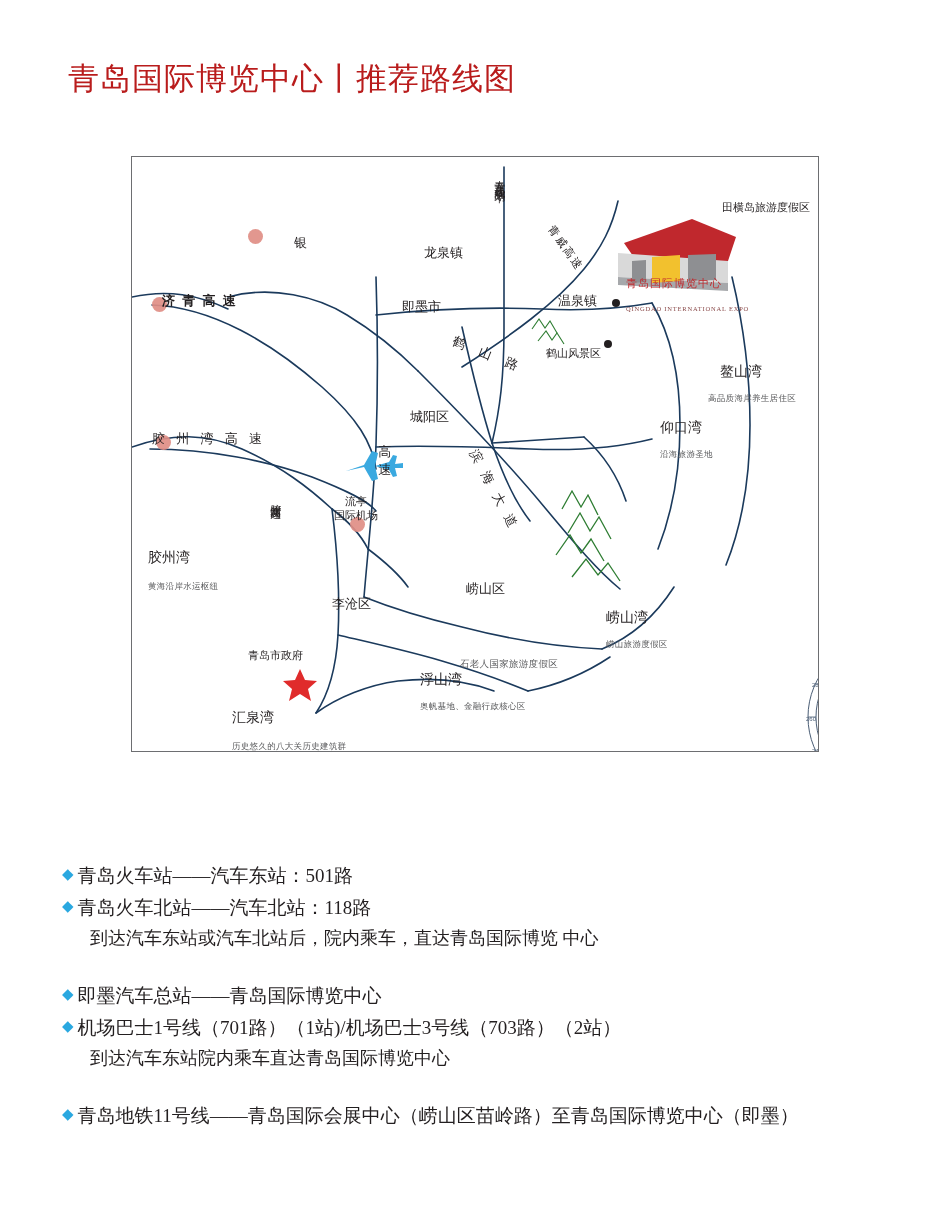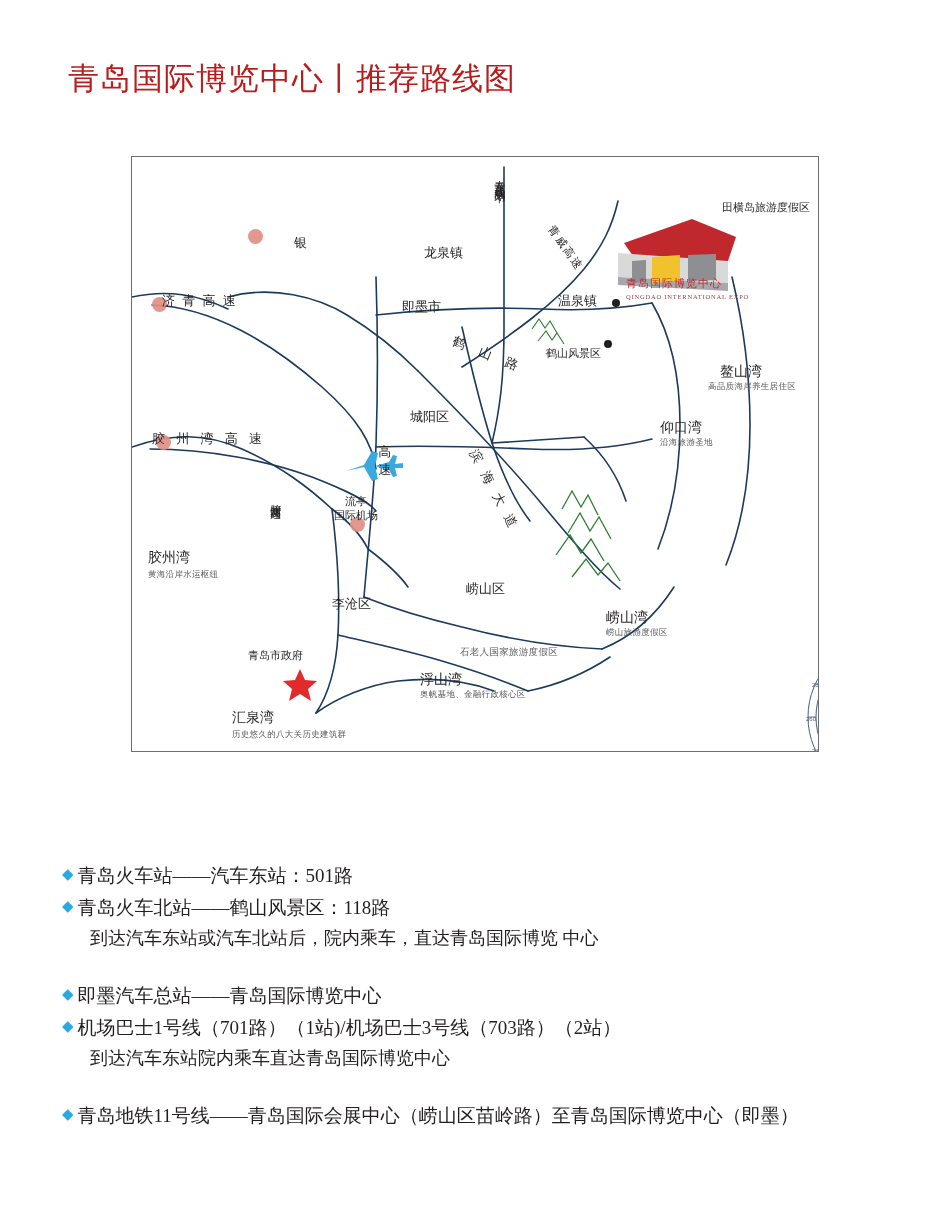--- a/index.html
+++ b/index.html
@@ -24,21 +24,21 @@
     border:1px solid #6d6e71;background:#ffffff;overflow:hidden;
   }
   .map-svg{position:absolute;left:0;top:0;}
   .map-label{
     position:absolute;
     font-family:"Liberation Serif", serif;
     color:#231f20;white-space:nowrap;line-height:1.25;
   }
   .lbl-main{font-size:13px;}
   .lbl-big{font-size:14px;}
-  .lbl-sub{font-size:8.5px;color:#58595b;letter-spacing:.3px;}
+  .lbl-sub{font-size:8.5px;color:#58595b;letter-spacing:.3px;margin-top:12px;}
   .lbl-sm{font-size:11px;}
   .vert{writing-mode:vertical-rl;text-orientation:upright;letter-spacing:2px;}
   .dot-red{
     position:absolute;width:15px;height:15px;border-radius:50%;
     background:#e08e86;opacity:.92;
   }
   .dot-black{
     position:absolute;width:8px;height:8px;border-radius:50%;background:#231f20;
   }
   
@@ -194,21 +194,21 @@
   <div class="dot-red" style="left:24px;top:278px;"></div>
   <div class="dot-red" style="left:218px;top:360px;"></div>
   <div class="dot-black" style="left:472px;top:183px;"></div>
   <div class="dot-black" style="left:480px;top:142px;"></div>
 
   <div class="map-label" style="left:494px;top:120px;font-size:11px;color:#c0282d;letter-spacing:1px;">青岛国际博览中心</div>
   <div class="map-label lbl-sub" style="left:494px;top:136px;font-size:6.5px;color:#8a4a4a;letter-spacing:.8px;">QINGDAO INTERNATIONAL EXPO</div>
 
   <div class="map-label lbl-sm vert" style="left:360px;top:14px;height:120px;">青龙高速规划中</div>
   <div class="map-label lbl-sm" style="left:424px;top:66px;transform:rotate(55deg);transform-origin:left top;letter-spacing:2px;">青威高速</div>
-  <div class="map-label lbl-main" style="left:30px;top:136px;letter-spacing:2px;">济 青 高 速</div>
+  <div class="map-label lbl-main" style="left:30px;top:136px;letter-spacing:2px;font-weight:bold;">济 青 高 速</div>
   <div class="map-label lbl-main" style="left:162px;top:78px;">银</div>
   <div class="map-label lbl-main" style="left:20px;top:274px;letter-spacing:4px;">胶 州 湾 高 速</div>
   <div class="map-label lbl-main vert" style="left:244px;top:276px;height:90px;">高 速</div>
   <div class="map-label lbl-main" style="left:348px;top:290px;transform:rotate(62deg);transform-origin:left top;letter-spacing:4px;">滨 海 大 道</div>
   <div class="map-label lbl-main" style="left:324px;top:176px;letter-spacing:6px;transform:rotate(22deg);transform-origin:left top;">鹤 山 路</div>
   <div class="map-label lbl-sm vert" style="left:136px;top:338px;height:96px;letter-spacing:1px;">胶州湾高速</div>
 
   <div class="map-label lbl-main" style="left:292px;top:88px;">龙泉镇</div>
   <div class="map-label lbl-main" style="left:270px;top:142px;">即墨市</div>
   <div class="map-label lbl-main" style="left:426px;top:136px;">温泉镇</div>
@@ -245,21 +245,21 @@
 
 <div class="routes">
 
   <div class="route-row">
     <span class="diamond">◆</span>
     <span class="route-text">青岛火车站——汽车东站：501路</span>
   </div>
 
   <div class="route-row">
     <span class="diamond">◆</span>
-    <span class="route-text">青岛火车北站——鹤山风景区：118路</span>
+    <span class="route-text">青岛火车北站——汽车北站：118路</span>
   </div>
   <div class="route-note">到达汽车东站或汽车北站后，院内乘车，直达青岛国际博览 中心</div>
 
   <div class="gap-lg"></div>
 
   <div class="route-row">
     <span class="diamond">◆</span>
     <span class="route-text">即墨汽车总站——青岛国际博览中心</span>
   </div>
 

